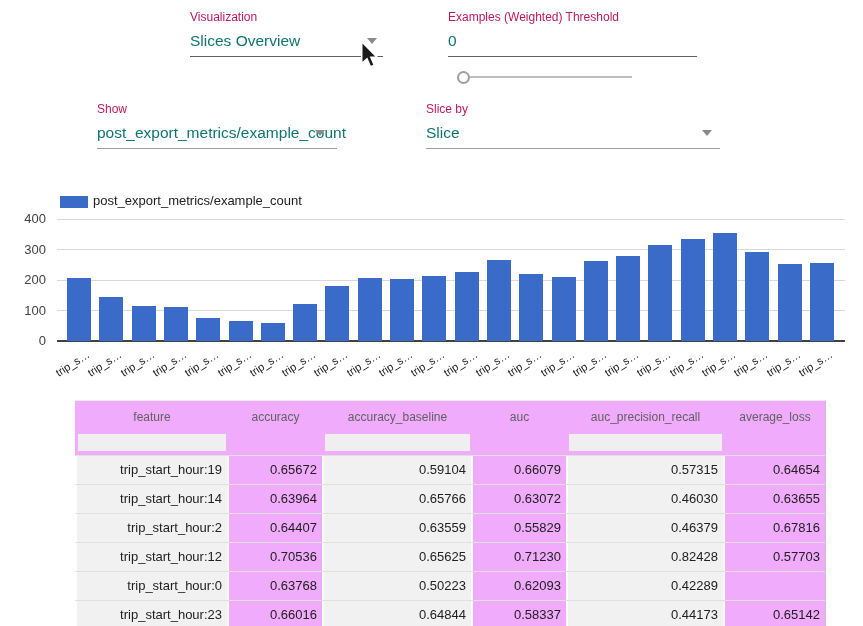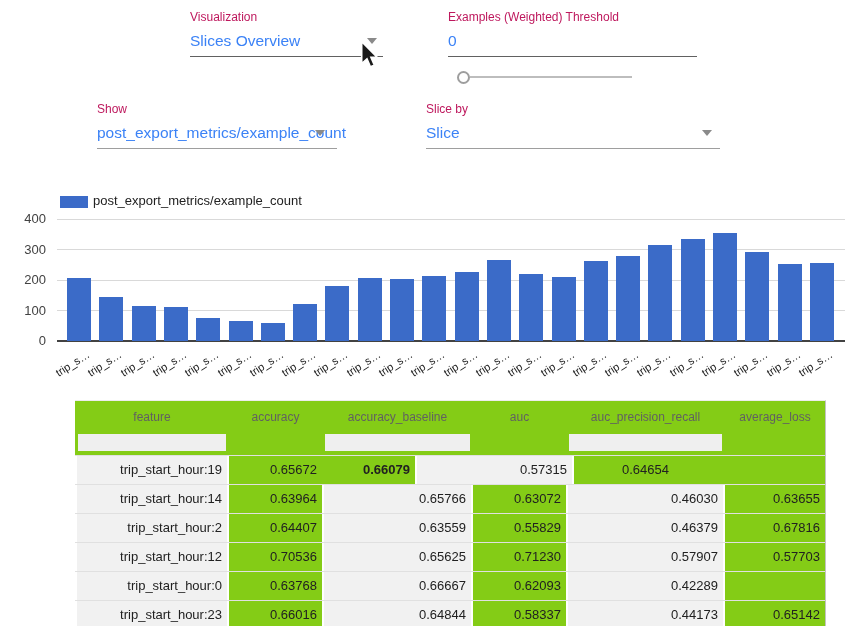--- a/index.html
+++ b/index.html
@@ -5,21 +5,21 @@
   html,body{margin:0;padding:0;background:#fff;}
   #app{position:relative;width:863px;height:626px;background:#fff;overflow:hidden;
        font-family:"Liberation Sans", sans-serif;}
 
   
   .ctl{position:absolute;}
   .ctl-label{font-size:12px;color:#be185d;line-height:14px;}
   .ctl-field{position:relative;margin-top:7px;padding-bottom:6px;}
   .u-dark{border-bottom:1px solid #616161;}
   .u-light{border-bottom:1px solid #9e9e9e;}
-  .ctl-value{font-size:15.5px;color:#3b82f6;line-height:19px;white-space:nowrap;display:block;}
+  .ctl-value{font-size:15.5px;color:#0f766e;line-height:19px;white-space:nowrap;display:block;}
   .caret{position:absolute;width:0;height:0;top:7px;
          border-left:5px solid transparent;border-right:5px solid transparent;
          border-top:6px solid #8a8a8a;}
 
   
   #threshold-slider{position:absolute;left:457px;top:70px;width:175px;height:15px;}
   #threshold-slider .knob{position:absolute;left:0;top:1px;width:13px;height:13px;box-sizing:border-box;
         border:2px solid #9e9e9e;border-radius:50%;background:#fff;}
   #threshold-slider .track{position:absolute;left:13px;top:6px;width:162px;height:2px;background:#bdbdbd;}
 
@@ -29,21 +29,21 @@
   #legend-label{position:absolute;left:93px;top:3px;font-size:13px;color:#222;}
   .gridline{position:absolute;left:57px;width:788px;height:1px;background:#d9d9d9;}
   .baseline{position:absolute;left:57px;width:788px;height:2px;background:#424242;}
   .ytick{position:absolute;left:6px;width:40px;text-align:right;font-size:13px;color:#424242;}
   .bar{position:absolute;width:24px;}
   .xlabel{position:absolute;width:52px;text-align:right;font-size:11px;color:#222;
           white-space:nowrap;transform:rotate(-33deg);transform-origin:100% 0;}
 
   
   #metrics-table{position:absolute;left:75px;top:400px;width:751px;height:226px;overflow:hidden;
-        background:#84cc16;border-right:1px solid #c2c2c2;border-top:1px solid #ececec;box-sizing:border-box;}
+        background:#f0abfc;border-right:1px solid #c2c2c2;border-top:1px solid #ececec;box-sizing:border-box;}
   .t-row{display:flex;}
   .t-header{height:32px;}
   .t-header .t-cell{line-height:32px;text-align:center;font-size:12px;color:#616161;}
   .t-filter{height:22px;}
   .t-filter .fbox{margin:1px 3px 3px 3px;height:17px;background:#efefef;}
   .t-body{height:29px;border-top:1px solid #e0e0e0;box-sizing:border-box;}
   .t-body .t-cell{line-height:28px;font-size:13px;color:#212121;text-align:right;
         padding-right:5px;box-sizing:border-box;}
   .t-cell{flex:none;box-sizing:border-box;}
   .striped{background:#f1f1f1;border-left:2px solid #fff;border-right:2px solid #fff;}
@@ -176,21 +176,22 @@
         </div>
         <div class="t-cell" style="width: 93px;"></div>
         <div class="t-cell" style="width: 159px;">
           <div class="fbox"></div>
         </div>
         <div class="t-cell" style="width: 100px;"></div>
       </div>
       <div class="t-row t-body">
         <div class="t-cell striped" style="width: 154px;">trip_start_hour:19</div>
         <div class="t-cell" style="width: 93px;">0.65672</div>
-        <div class="t-cell" style="width: 93px; font-weight: bold;">0.66079</div>
+        <div class="t-cell striped" style="width: 151px;">0.59104</div>
+        <div class="t-cell" style="width: 93px;">0.66079</div>
         <div class="t-cell striped" style="width: 159px;">0.57315</div>
         <div class="t-cell" style="width: 100px;">0.64654</div>
       </div>
       <div class="t-row t-body">
         <div class="t-cell striped" style="width: 154px;">trip_start_hour:14</div>
         <div class="t-cell" style="width: 93px;">0.63964</div>
         <div class="t-cell striped" style="width: 151px; text-align: right;">0.65766</div>
         <div class="t-cell" style="width: 93px;">0.63072</div>
         <div class="t-cell striped" style="width: 159px;">0.46030</div>
         <div class="t-cell" style="width: 100px;">0.63655</div>
@@ -201,27 +202,27 @@
         <div class="t-cell striped" style="width: 151px;">0.63559</div>
         <div class="t-cell" style="width: 93px;">0.55829</div>
         <div class="t-cell striped" style="width: 159px;">0.46379</div>
         <div class="t-cell" style="width: 100px;">0.67816</div>
       </div>
       <div class="t-row t-body">
         <div class="t-cell striped" style="width: 154px;">trip_start_hour:12</div>
         <div class="t-cell" style="width: 93px;">0.70536</div>
         <div class="t-cell striped" style="width: 151px;">0.65625</div>
         <div class="t-cell" style="width: 93px;">0.71230</div>
-        <div class="t-cell striped" style="width: 159px;">0.57907</div>
+        <div class="t-cell striped" style="width: 159px;">0.82428</div>
         <div class="t-cell" style="width: 100px;">0.57703</div>
       </div>
       <div class="t-row t-body">
         <div class="t-cell striped" style="width: 154px;">trip_start_hour:0</div>
         <div class="t-cell" style="width: 93px;">0.63768</div>
-        <div class="t-cell striped" style="width: 151px;">0.66667</div>
+        <div class="t-cell striped" style="width: 151px;">0.50223</div>
         <div class="t-cell" style="width: 93px;">0.62093</div>
         <div class="t-cell striped" style="width: 159px;">0.42289</div>
       </div>
       <div class="t-row t-body">
         <div class="t-cell striped" style="width: 154px;">trip_start_hour:23</div>
         <div class="t-cell" style="width: 93px;">0.66016</div>
         <div class="t-cell striped" style="width: 151px;">0.64844</div>
         <div class="t-cell" style="width: 93px;">0.58337</div>
         <div class="t-cell striped" style="width: 159px;">0.44173</div>
         <div class="t-cell" style="width: 100px;">0.65142</div>

